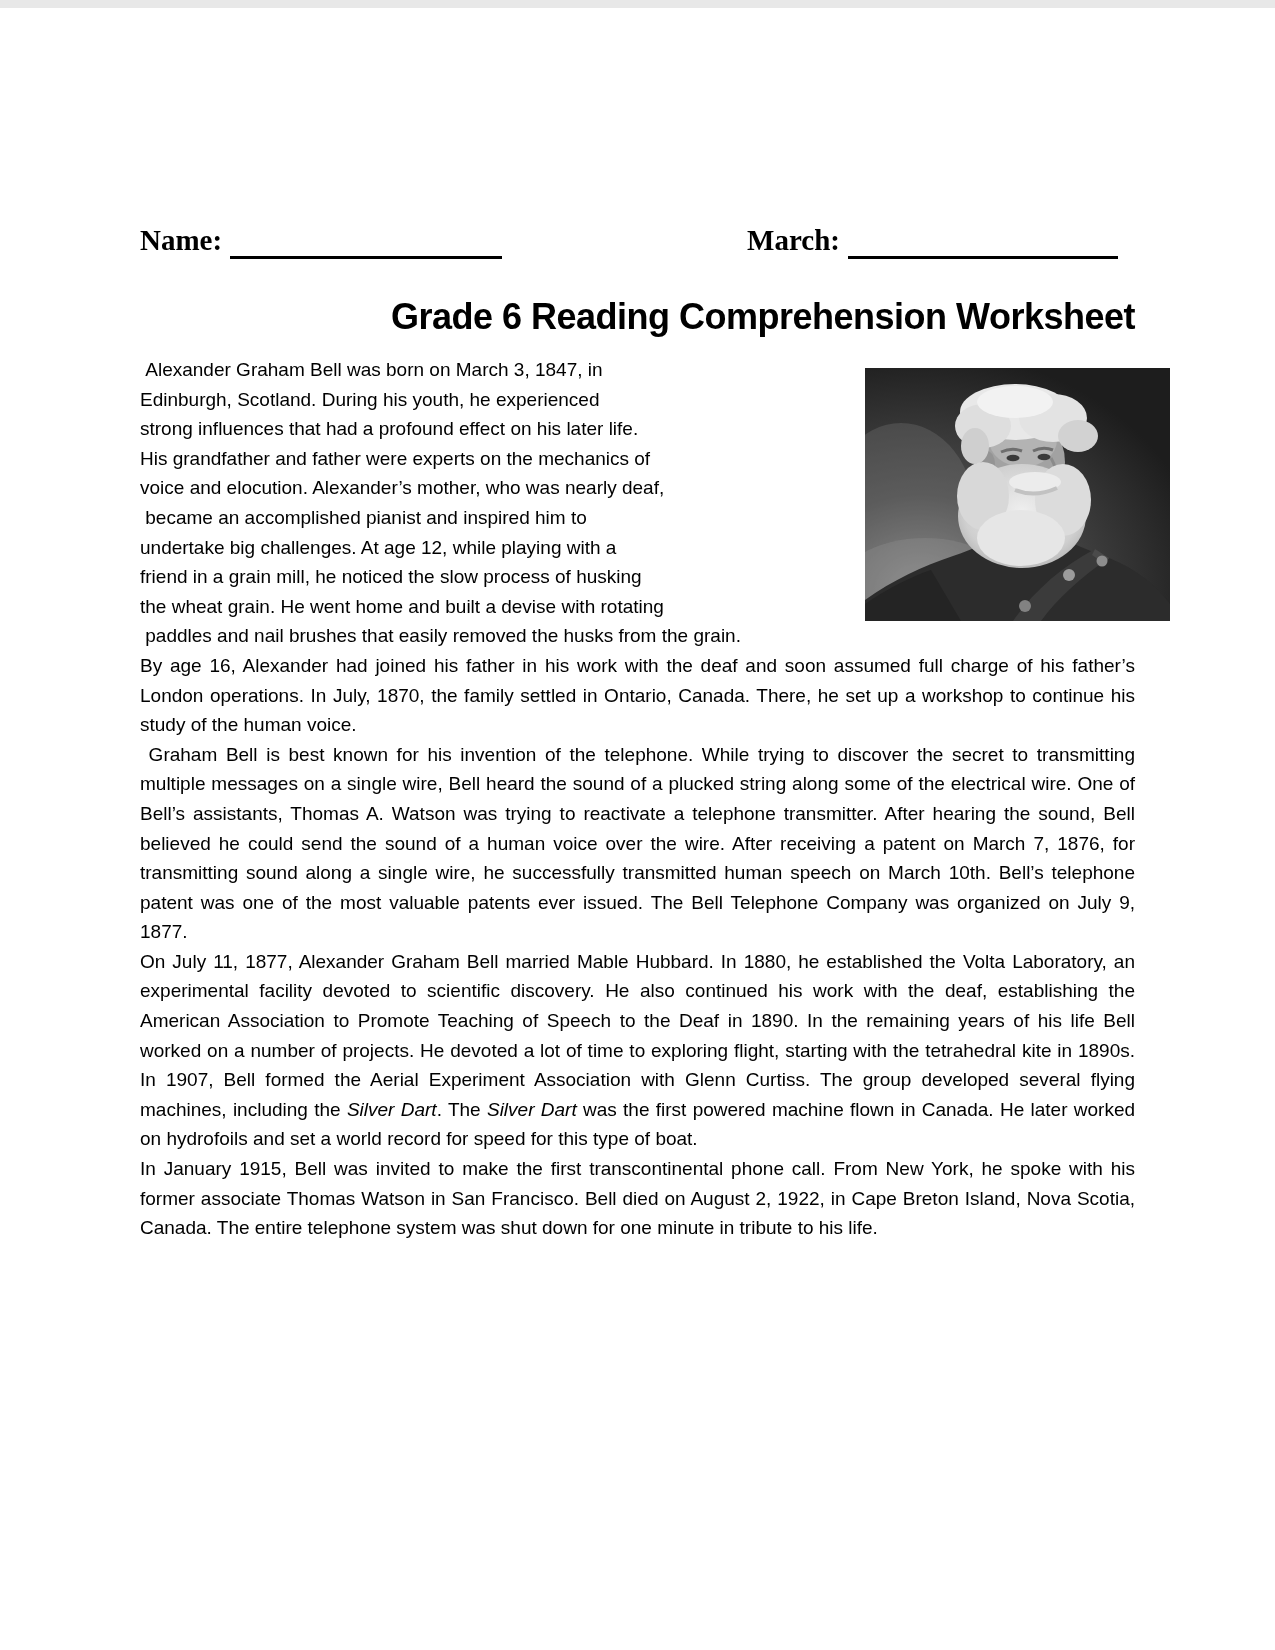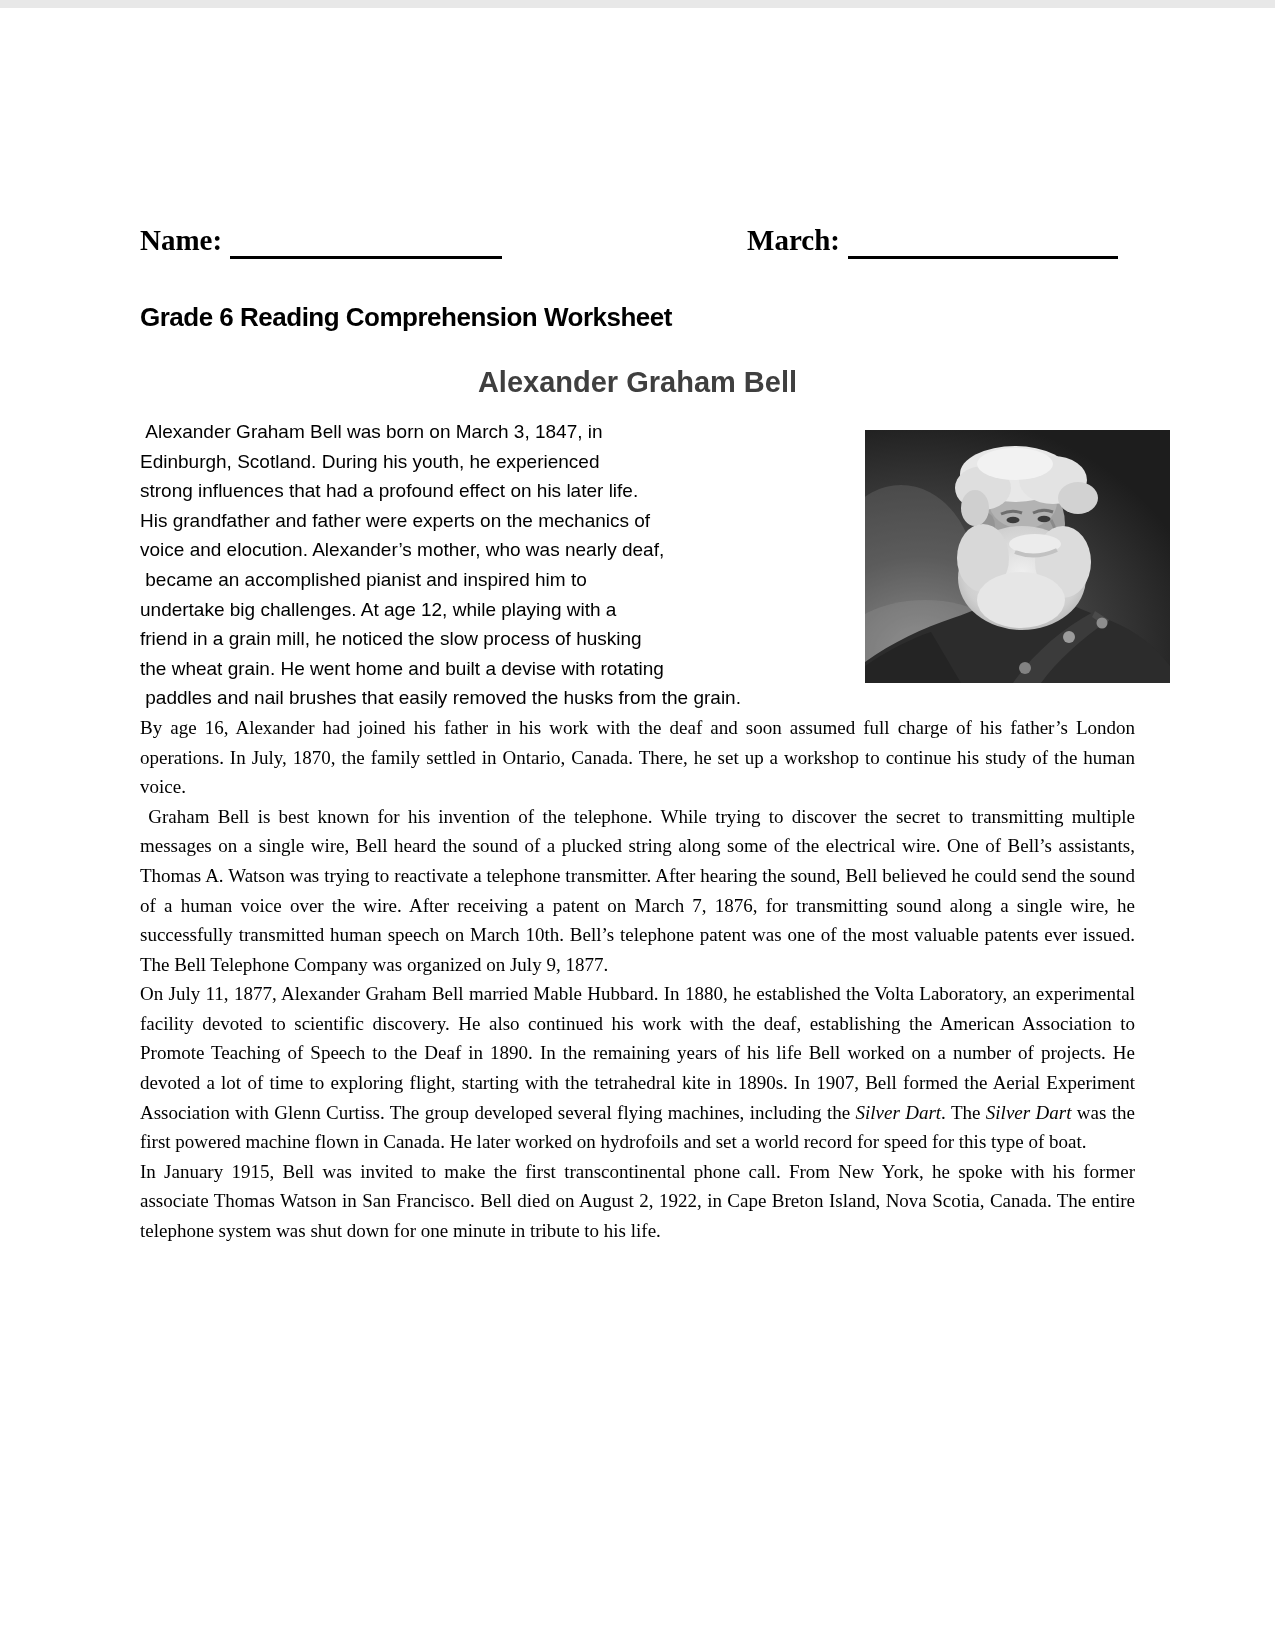--- a/index.html
+++ b/index.html
@@ -33,44 +33,44 @@
     border-bottom:3px solid #000;
     height:30px;
     margin-left:8px;
   }
   .fill-line.name { width:272px; }
   .fill-line.date { width:270px; }
   .meta-spacer { flex:1; }
   
   .title {
     margin-top:36px;
-    text-align:left;
+    text-align:right;
     font-weight:bold;
-    font-size:26px;
+    font-size:36px;
     line-height:44px;
     letter-spacing:-0.5px;
     color:#000;
   }
   .subtitle {
     margin-top:24px;
     text-align:center;
     font-weight:bold;
     font-size:29px;
     line-height:38px;
     color:#3f3f3f;
   }
   
   .body-text {
     position:relative;
     margin-top:16px;
     font-size:19px;
     line-height:29.6px;
   }
   .body-text p { margin:0; padding:0; }
-  .body-text p.justify { text-align:justify;font-family:Liberation Serif, serif; }
+  .body-text p.justify { text-align:justify; }
   
   .portrait {
     position:absolute;
     top:13px;
     right:-35px;
     width:305px;
     height:253px;
     display:block;
   }
 </style>
@@ -83,21 +83,20 @@
     <div class="meta-row">
       <span>Name:</span>
       <span class="fill-line name"></span>
       <span class="meta-spacer"></span>
       <span>March:</span>
       <span class="fill-line date"></span>
     </div>
 
     <div class="title">Grade 6 Reading Comprehension Worksheet</div>
 
-    <div class="subtitle">Alexander Graham Bell</div>
 
     <div class="body-text">
 
       <svg class="portrait" viewBox="0 0 305 253" xmlns="http://www.w3.org/2000/svg" role="img">
         <defs>
           <radialGradient id="bgg" cx="18%" cy="88%" r="95%">
             <stop offset="0%" stop-color="#909090"></stop>
             <stop offset="40%" stop-color="#4d4d4d"></stop>
             <stop offset="100%" stop-color="#1d1d1d"></stop>
           </radialGradient>

